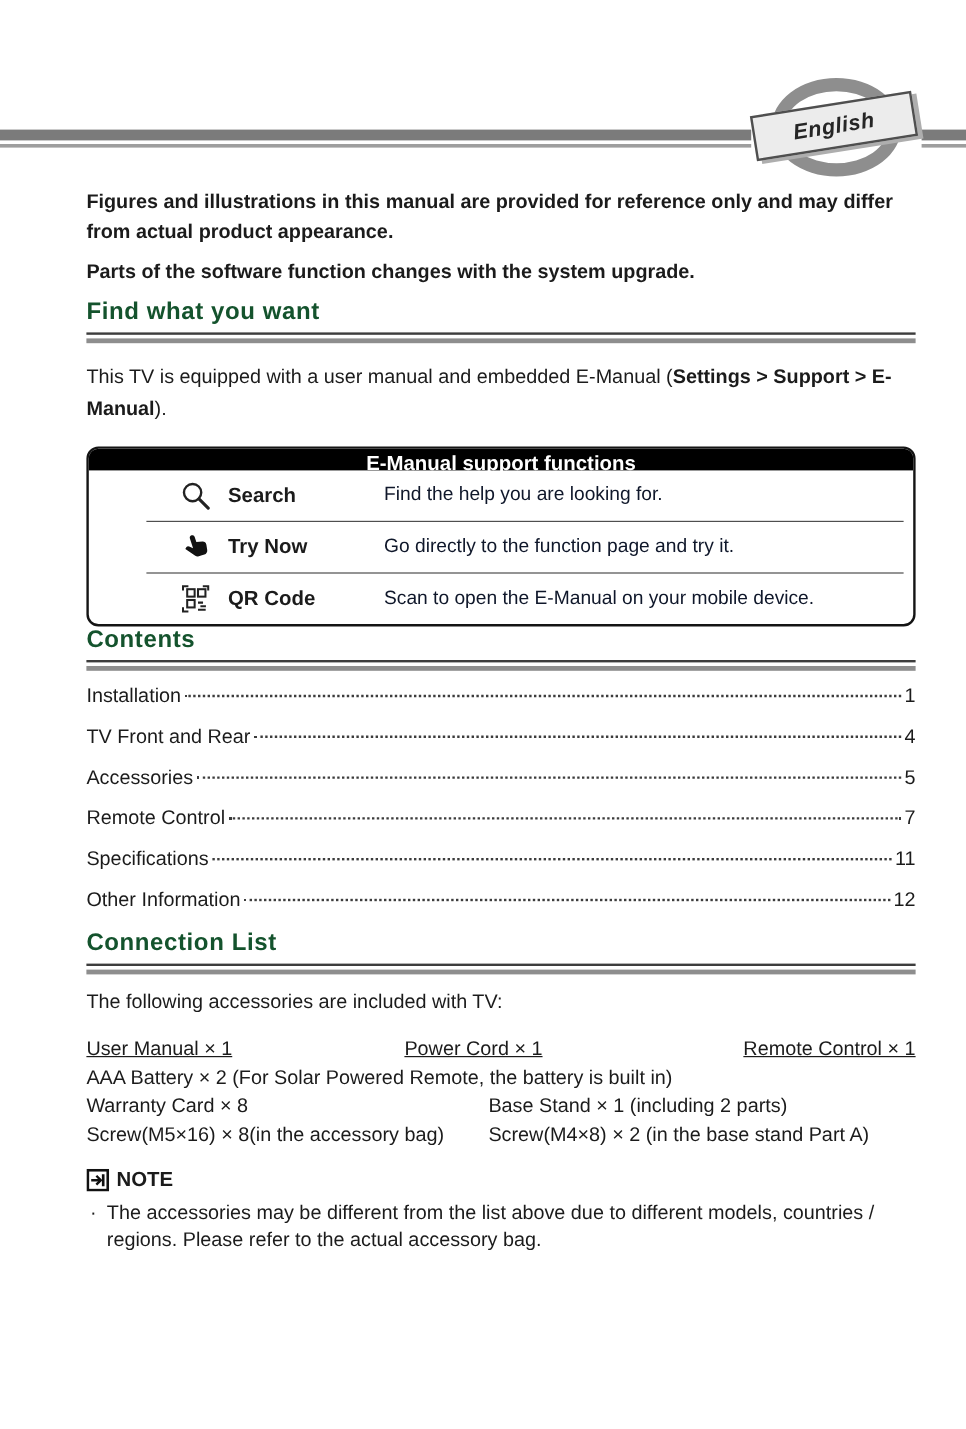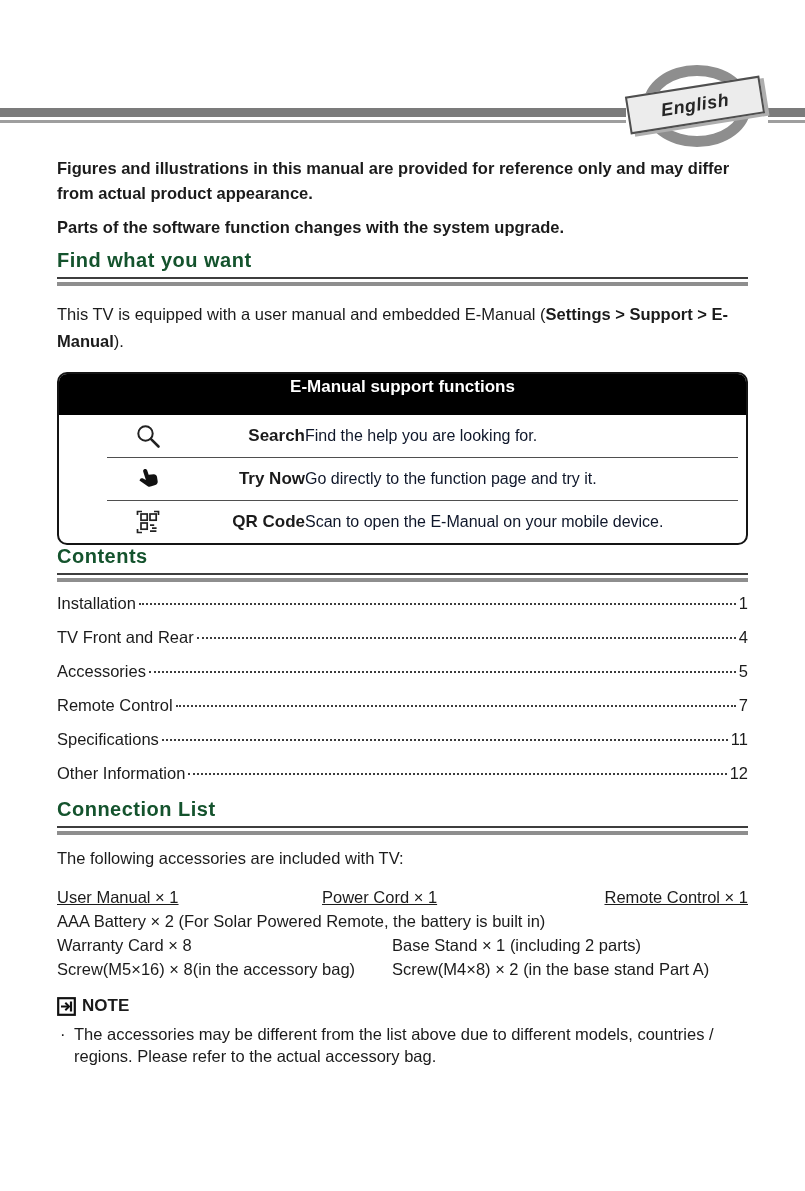--- a/index.html
+++ b/index.html
@@ -22,40 +22,40 @@
   }
   .badge-label {
     position:absolute; left:1px; top:24px; width:136px; height:38px;
     background:#ececec; border:2px solid #4f4f4f; box-sizing:border-box;
     transform:rotate(-9deg);
     display:flex; align-items:center; justify-content:center;
     box-shadow:4px 3px 0 #aeaeae;
   }
   .badge-label span { font-weight:bold; font-style:italic; font-size:18px; color:#262626; letter-spacing:.5px; }
 
-  .content { position:absolute; left:57px; top:156px; width:691px; }
+  .content { position:absolute; left:72px; top:156px; width:691px; }
 
   .intro p { margin:0 0 9px 0; font-weight:bold; font-size:16.5px; line-height:25px; }
 
   h1.sec-title { margin:0; font-size:20px; font-weight:bold; color:#14532d; letter-spacing:.5px; }
   .mt-find { margin-top:22px; }
   .mt-contents { margin-top:30px; }
   .mt-acc { margin-top:28px; }
   .h-rule { margin-top:5px; height:3px; border-top:2px solid #3d3d3d; border-bottom:4px solid #8e8e8e; }
 
   .find-body { margin-top:15px; font-size:16.5px; line-height:27px; }
   .find-body b { font-weight:bold; }
 
   
   .sup-table { margin-top:17px; border:2px solid #141414; border-radius:10px; overflow:hidden; }
   .sup-header {
     background:#000; color:#fff; font-weight:bold; font-size:17px;
-    text-align:center; height:41px; line-height:26px;
-  }
-  .sup-row { display:flex; align-items:center; height:42px;text-align:right; }
+    text-align:center; height:18px; line-height:26px;
+  }
+  .sup-row { display:flex; align-items:center; height:42px; }
   .sup-icon { margin-left:76px; width:40px; display:flex; align-items:center; }
   .sup-label { width:130px; font-weight:bold; font-size:17px; }
   .sup-desc { font-size:16px; color:#0f172a; }
   .sup-divider { border-top:1.5px solid #4f4f4f; margin-left:48px; margin-right:8px; height:0; }
 
   
   .toc { margin-top:12px; }
   .toc-row { display:flex; align-items:baseline; height:34px; font-size:16.5px; }
   .toc-dots { flex:1; margin:0 3px; border-bottom:2.5px dotted #3c3c3c; transform:translateY(-4px); }
   .toc-page { white-space:nowrap; }

